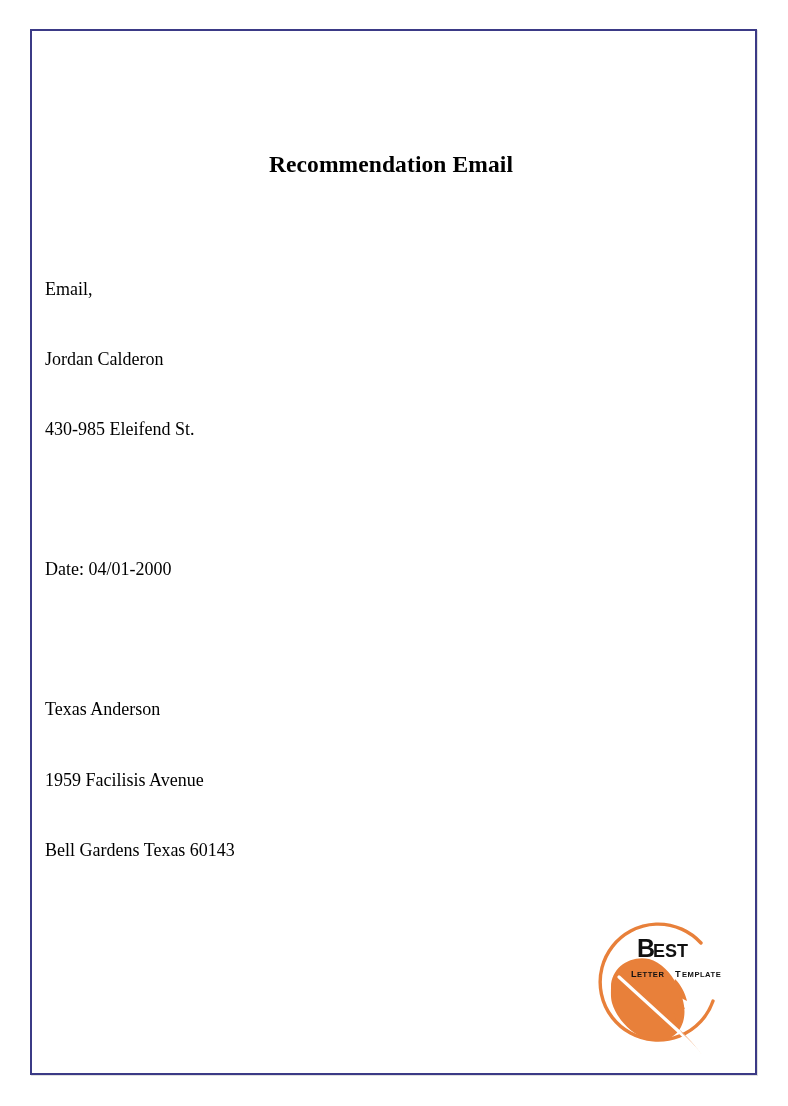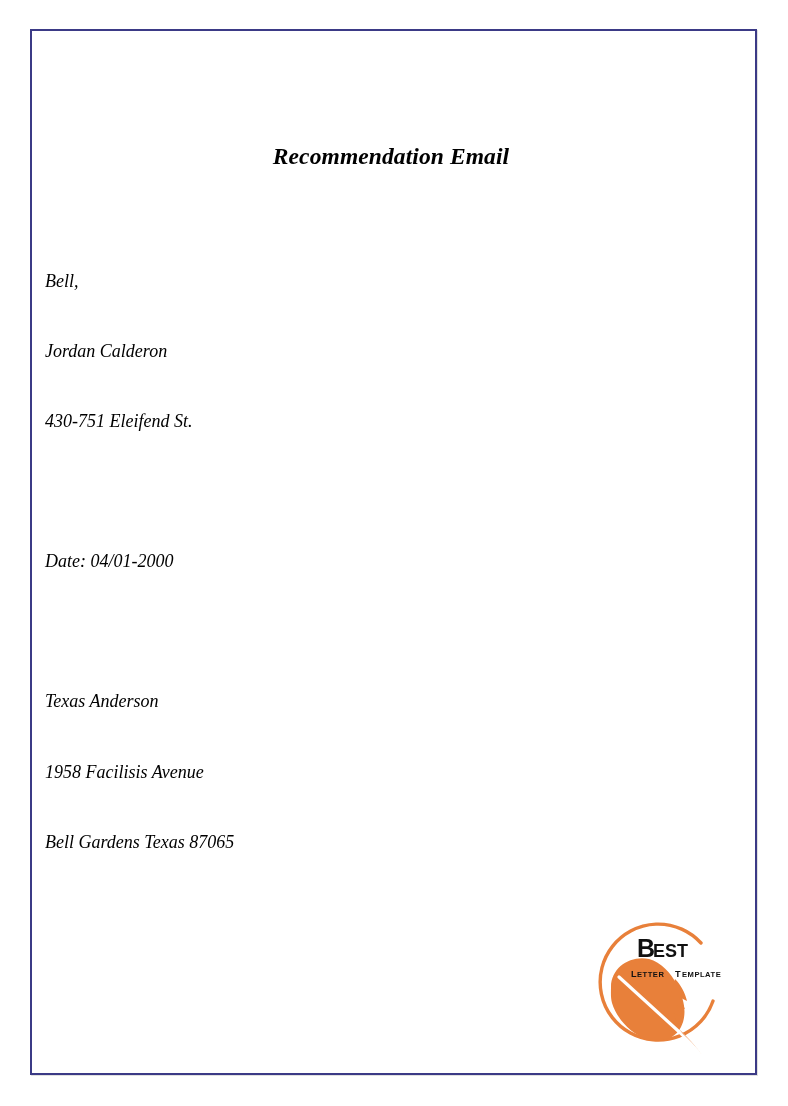--- a/index.html
+++ b/index.html
@@ -24,24 +24,23 @@
     height: 1046px;
     border: 2px solid #3b3a86;
     background: #ffffff;
     box-sizing: border-box;
     box-shadow: 1px 1px 0 rgba(0,0,0,0.12);
   }
 
   #doc-body {
     position: absolute;
     left: 13px;
-    top: 0;
+    top: 8px;
     width: 700px;
     height: 100%;
-    font-style: italic;
   }
 
   .doc-title {
     text-align: center;
     font-size: 23.5px;
     font-weight: bold;
     letter-spacing: 0.1px;
     margin: 0;
     padding-top: 112px;
     padding-right: 8px;
@@ -83,33 +82,33 @@
 </head>
 <body>
 
 <div id="page">
 
   <div id="doc-body">
 
     <h1 class="doc-title">Recommendation Email</h1>
 
     <div class="block" id="from-block">
-      <span class="line">Bell,</span>
+      <span class="line">Email,</span>
       <span class="line">Jordan Calderon</span>
-      <span class="line">430-751 Eleifend St.</span>
+      <span class="line">430-985 Eleifend St.</span>
     </div>
 
     <div class="block" id="date-block">
       <span class="line">Date: 04/01-2000</span>
     </div>
 
     <div class="block" id="to-block">
       <span class="line">Texas Anderson</span>
-      <span class="line">1958 Facilisis Avenue</span>
-      <span class="line">Bell Gardens Texas 87065</span>
+      <span class="line">1959 Facilisis Avenue</span>
+      <span class="line">Bell Gardens Texas 60143</span>
     </div>
 
   </div>
 
   <div id="logo">
     <svg viewBox="0 0 164 152" xmlns="http://www.w3.org/2000/svg">
 
       <path d="M 126 28
                A 58 58 0 1 0 138 86" fill="none" stroke="#e8803a" stroke-width="3.4" stroke-linecap="round"></path>
 

